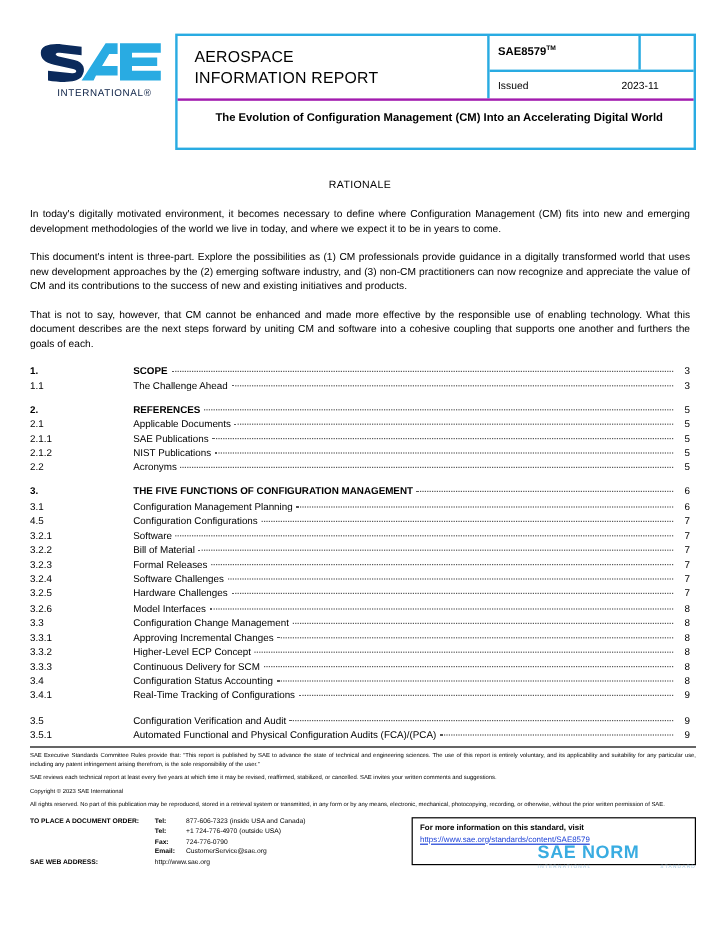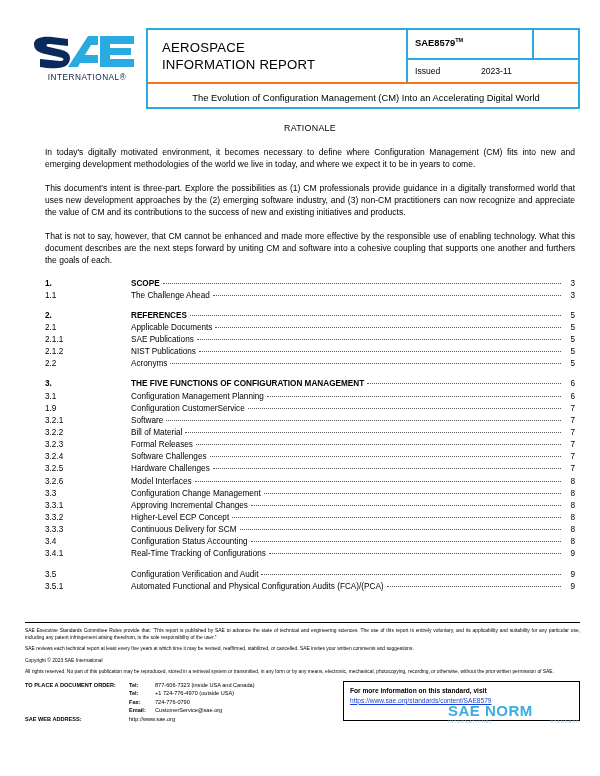--- a/index.html
+++ b/index.html
@@ -29,30 +29,30 @@
     padding: 9px 0 7px 14px;
     font-size: 13.2px; font-weight: normal; line-height: 1.32; letter-spacing: .2px;
   }
   .ht-right { width: 170px; flex: 0 0 170px; display: flex; flex-direction: column; }
   .ht-num-row { display: flex; flex: 1; border-bottom: 2px solid #29ABE2; }
   .ht-num {
     flex: 1; padding: 7px 0 0 7px; font-size: 9.4px; font-weight: bold;
   }
   .ht-num .tm { font-size: 5.6px; vertical-align: super; font-weight: bold; }
   .ht-blank { width: 46px; flex: 0 0 46px; border-left: 2px solid #29ABE2; }
-  .ht-issued { display: flex; padding: 6px 16px 6px 7px; font-size: 8.6px; align-items: flex-start; }
+  .ht-issued { display: flex; padding: 6px 16px 6px 7px; font-size: 8.6px; align-items: flex-start; gap: 37px; }
   .ht-issued .lbl { width: 66px; }
   .ht-subtitle {
-    border-top: 2px solid #f97316;
-    padding: 8px 10px 4px 16px;
-    font-size: 9.4px; text-align: center;
-  }
-
-  
-  .body-area { padding: 4px 25px 0 25px; margin-left: 20px; }
+    border-top: 2px solid #a21caf;
+    padding: 8px 10px 20px 16px;
+    font-size: 9.4px; text-align: center; font-weight: bold;
+  }
+
+  
+  .body-area { padding: 14px 25px 0 25px; }
   .sec-head { text-align: center; font-size: 8.8px; font-weight: normal; margin: 10px 0 13px 0; letter-spacing: .3px; }
   .para {
     font-size: 8.5px; line-height: 1.45; text-align: justify; margin-bottom: 11px;
   }
 
   .toc-head { text-align: center; font-size: 8.8px; margin: 14px 0 11px 0; letter-spacing: .3px; }
 
   
   .toc { font-size: 8.2px; }
   .toc-row { display: flex; align-items: baseline; line-height: 1.48; }
@@ -194,22 +194,22 @@
           <span class="toc-dots"></span>
           <span class="toc-page">6</span>
         </div>
         <div class="toc-row">
           <span class="toc-num">3.1</span>
           <span class="toc-label">Configuration Management Planning</span>
           <span class="toc-dots"></span>
           <span class="toc-page">6</span>
         </div>
         <div class="toc-row">
-          <span class="toc-num">1.9</span>
-          <span class="toc-label">Configuration CustomerService</span>
+          <span class="toc-num">4.5</span>
+          <span class="toc-label">Configuration Configurations</span>
           <span class="toc-dots"></span>
           <span class="toc-page">7</span>
         </div>
         <div class="toc-row">
           <span class="toc-num">3.2.1</span>
           <span class="toc-label">Software</span>
           <span class="toc-dots"></span>
           <span class="toc-page">7</span>
         </div>
         <div class="toc-row">

